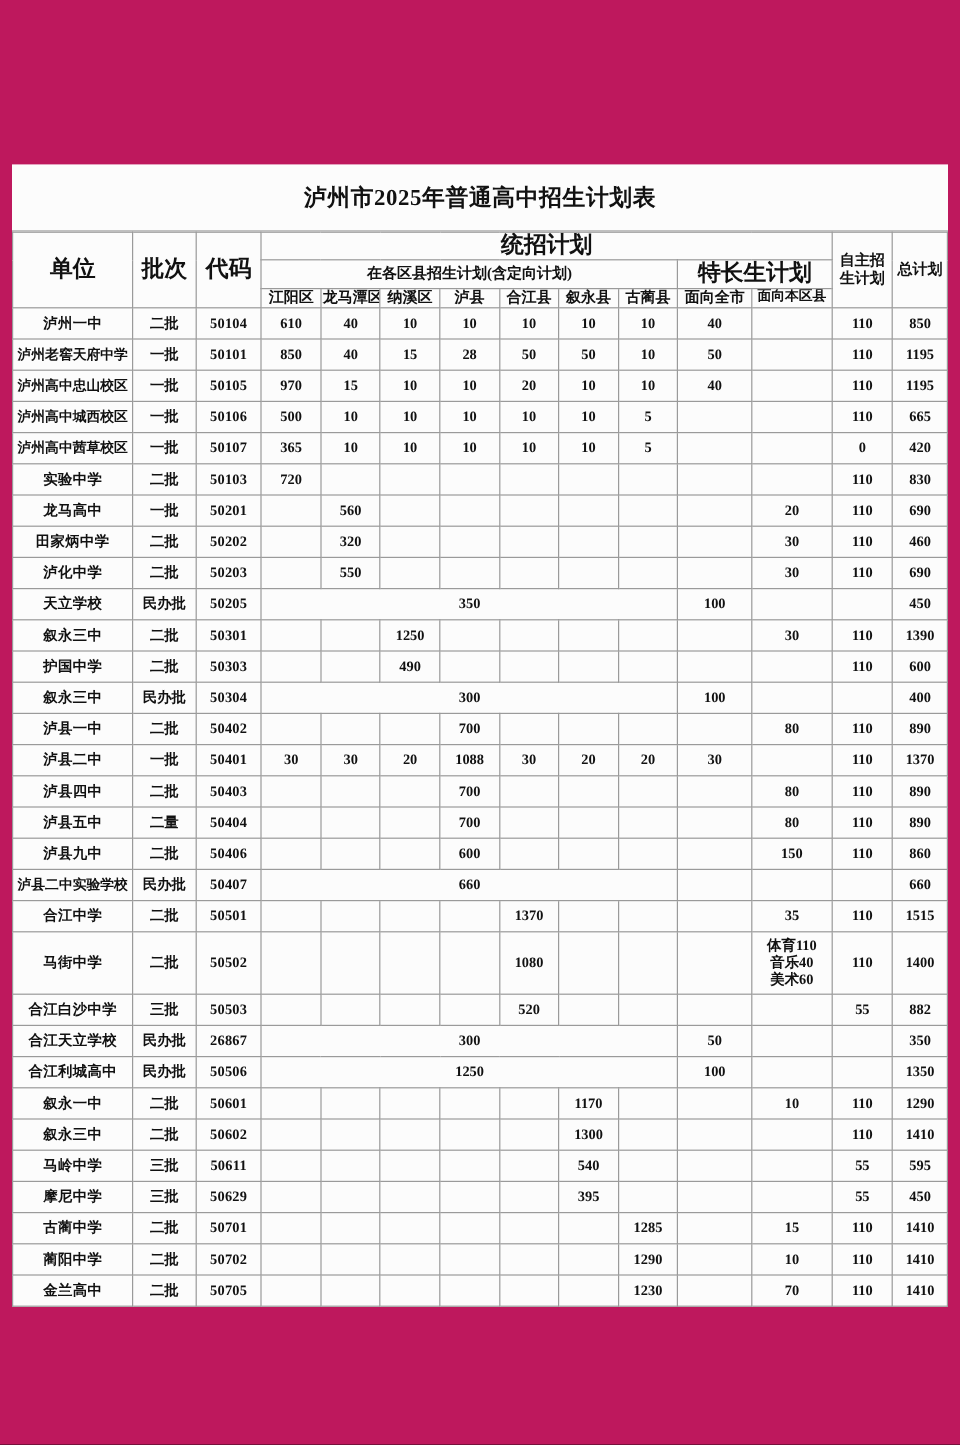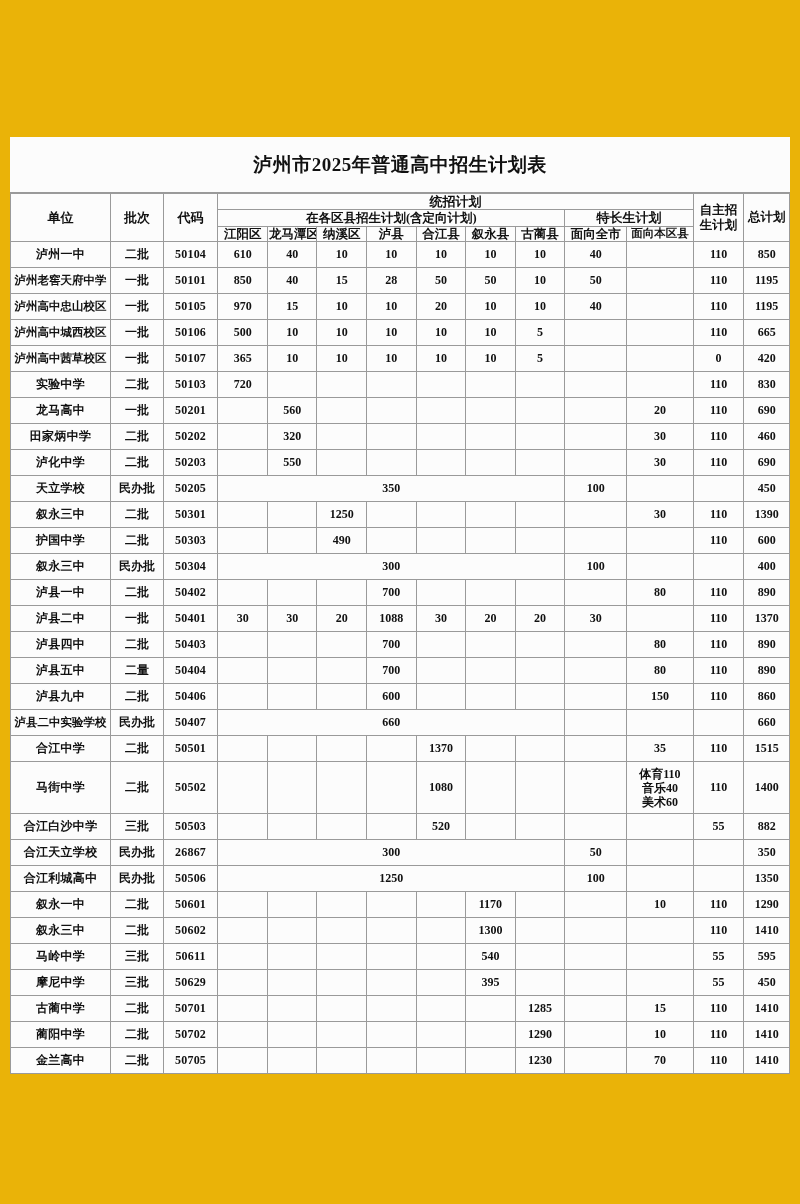--- a/index.html
+++ b/index.html
@@ -5,21 +5,21 @@
   * { box-sizing: border-box; }
   html, body {
     margin: 0; padding: 0;
     width: 800px; height: 1204px;
     background: #000000;
     font-family: "Liberation Serif", "DejaVu Serif", serif;
   }
   #page {
     position: relative;
     width: 800px; height: 1204px;
-    background: #eab308;
+    background: #be185d;
     overflow: hidden;
   }
   .sheet {
     position: absolute;
     left: 10px; top: 137px;
     width: 780px;
     background: #fcfcfc;
     padding: 0;
   }
   .title {
@@ -48,21 +48,21 @@
     overflow: hidden;
     white-space: nowrap;
   }
   table.plan th {
     font-weight: bold;
     font-size: 12.5px;
     line-height: 1.18;
     background: #fcfcfc;
   }
   table.plan th.big {
-    font-size: 13px;
+    font-size: 19px;
   }
   table.plan th.small {
     font-size: 11.5px;
     margin-top: 44px;
   }
   table.plan td {
     font-size: 12px;
     height: 26px;
     font-weight: bold;
   }

